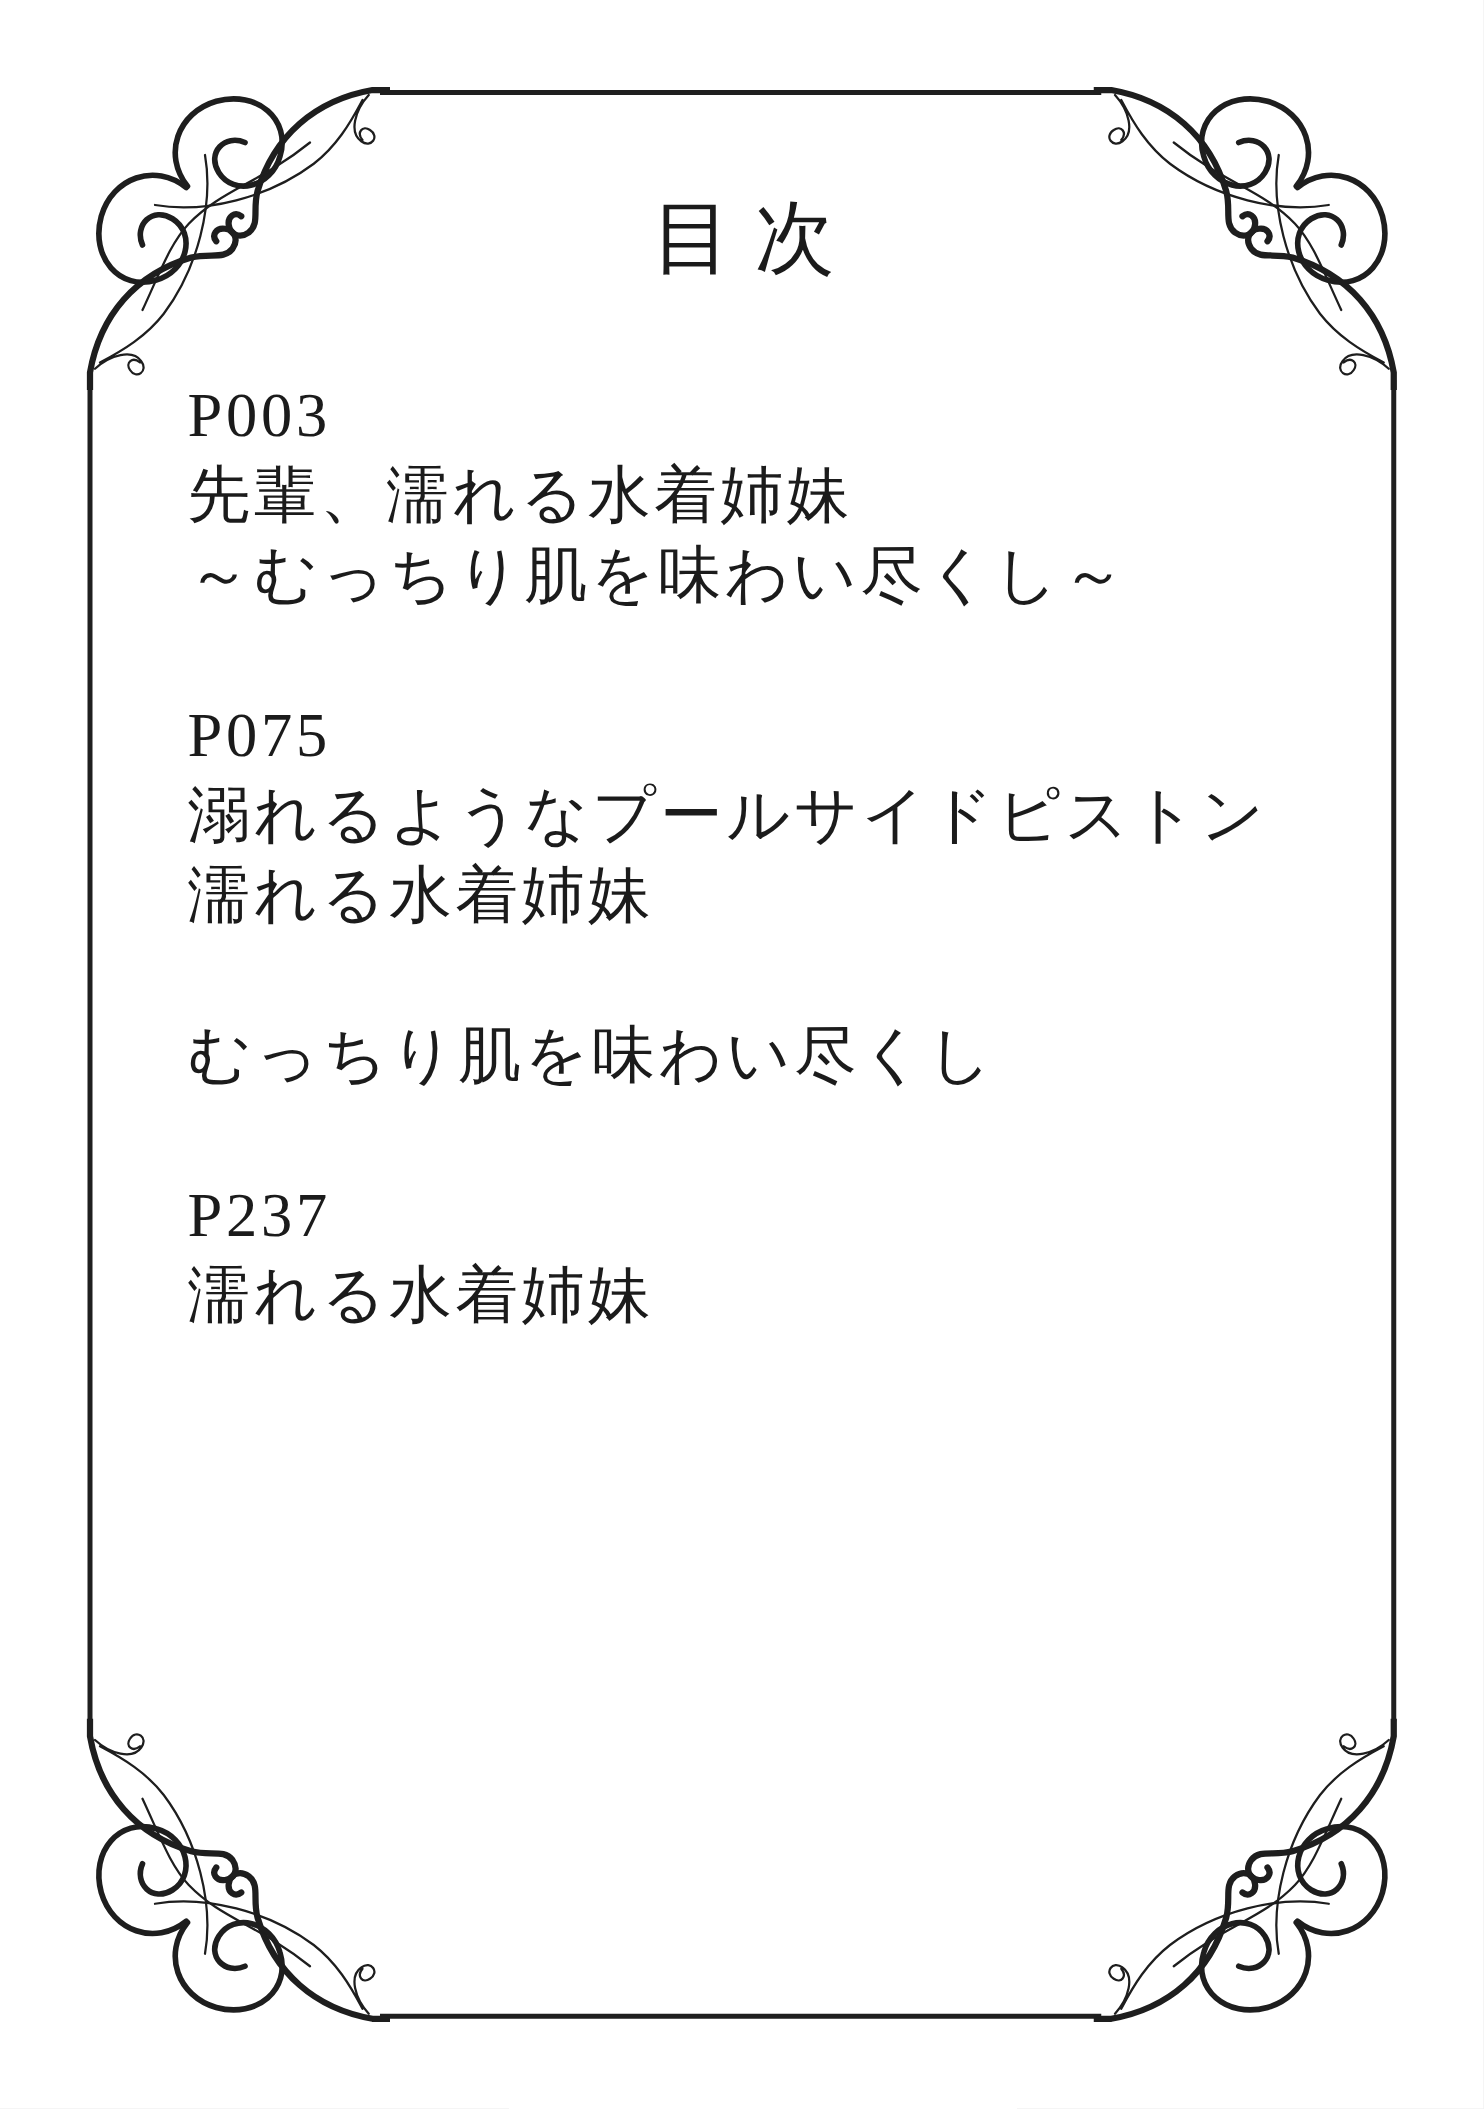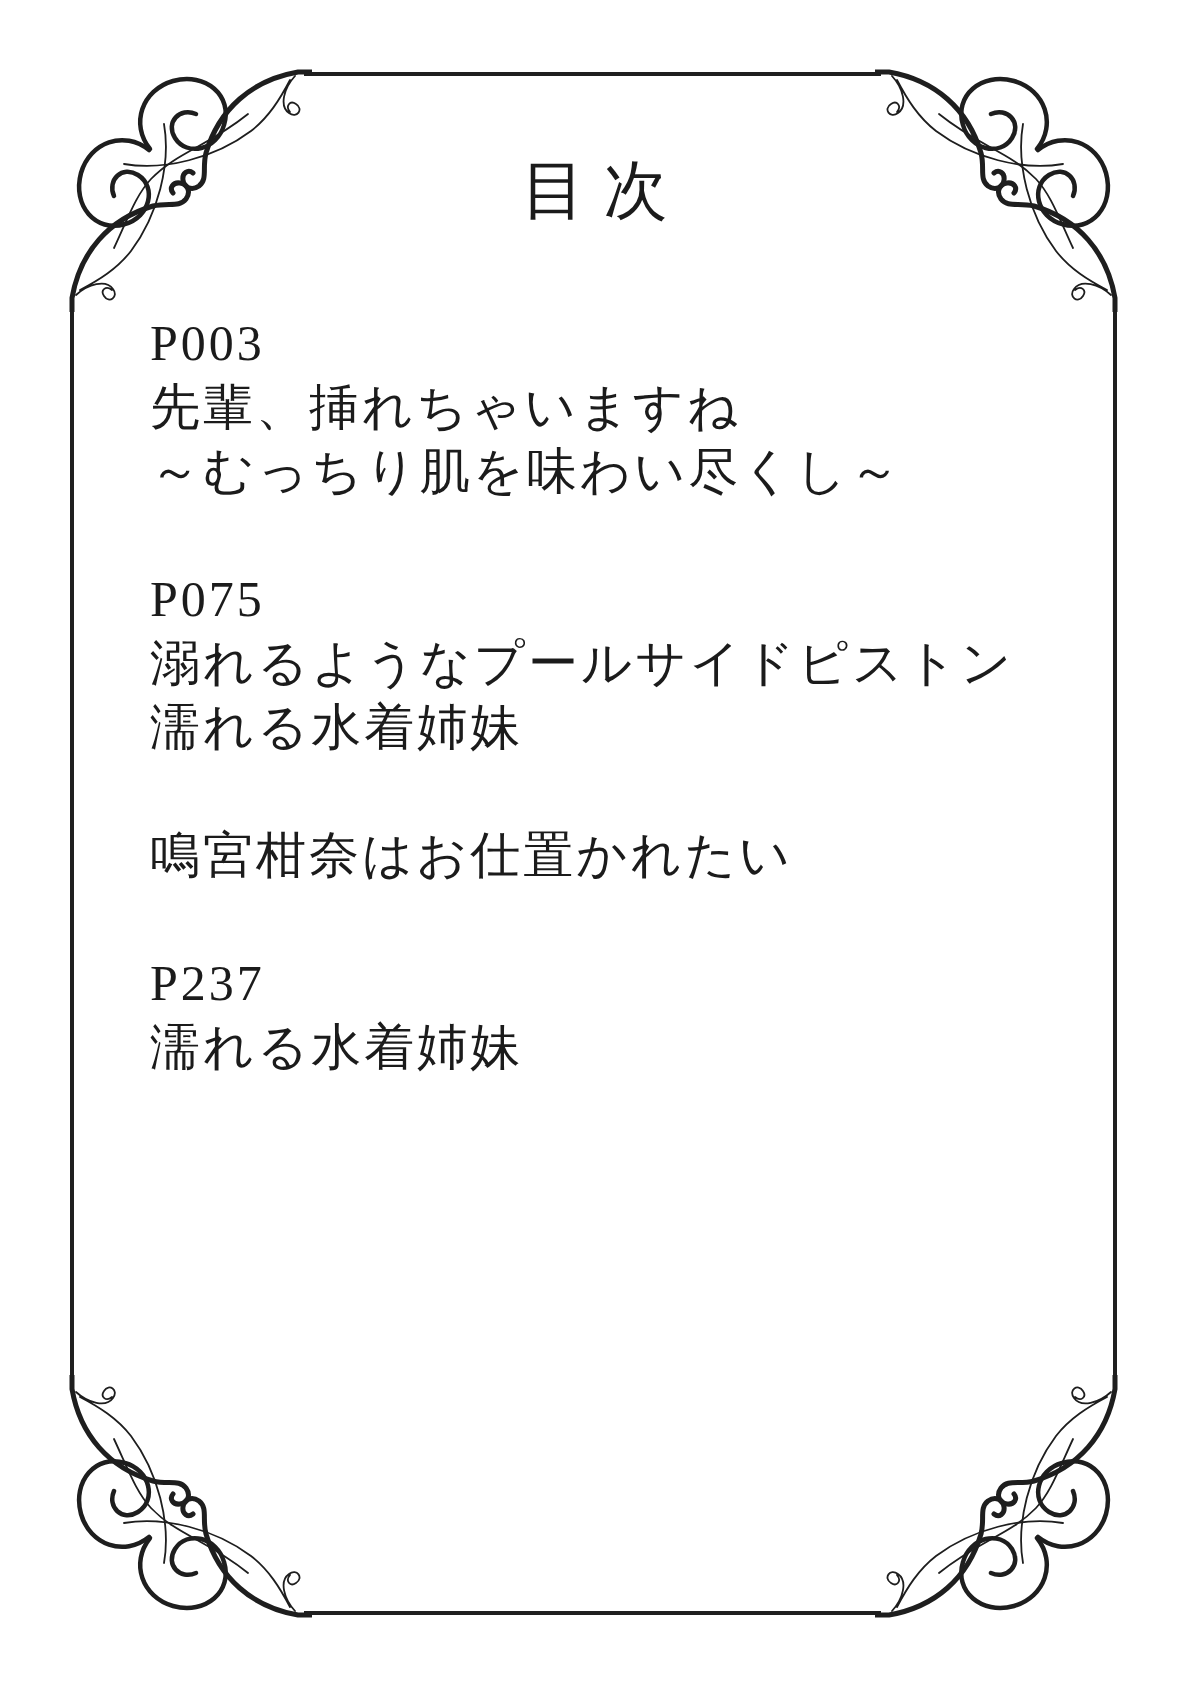--- a/index.html
+++ b/index.html
@@ -56,21 +56,21 @@
   }
 
   
   .toc {
     position: absolute;
     left: 150px;
     top: 300px;
     font-size: 50px;
     letter-spacing: 3px;
   }
-  .toc-entry { margin-bottom: 64px; margin-top: 11px; }
+  .toc-entry { margin-bottom: 64px; }
   .toc-line {
     height: 64px;
     line-height: 64px;
     white-space: nowrap;
   }
 </style>
 </head>
 <body>
 
 <svg width="0" height="0" style="position:absolute" aria-hidden="true">
@@ -121,32 +121,32 @@
         <use href="#corner-flourish" xlink:href="#corner-flourish"></use>
       </svg>
   </div>
 
   <div class="title">目次</div>
 
   <div class="toc">
 
     <div class="toc-entry">
       <div class="toc-line">P003</div>
-      <div class="toc-line">先輩、挿れちゃいますね</div>
+      <div class="toc-line">先輩、濡れる水着姉妹</div>
       <div class="toc-line">～むっちり肌を味わい尽くし～</div>
     </div>
 
     <div class="toc-entry">
       <div class="toc-line">P075</div>
       <div class="toc-line">溺れるようなプールサイドピストン</div>
       <div class="toc-line">濡れる水着姉妹</div>
     </div>
 
     <div class="toc-entry">
-      <div class="toc-line">鳴宮柑奈はお仕置かれたい</div>
+      <div class="toc-line">むっちり肌を味わい尽くし</div>
     </div>
 
 
     <div class="toc-entry">
       <div class="toc-line">P237</div>
       <div class="toc-line">濡れる水着姉妹</div>
     </div>
 
   </div>
 </div>

